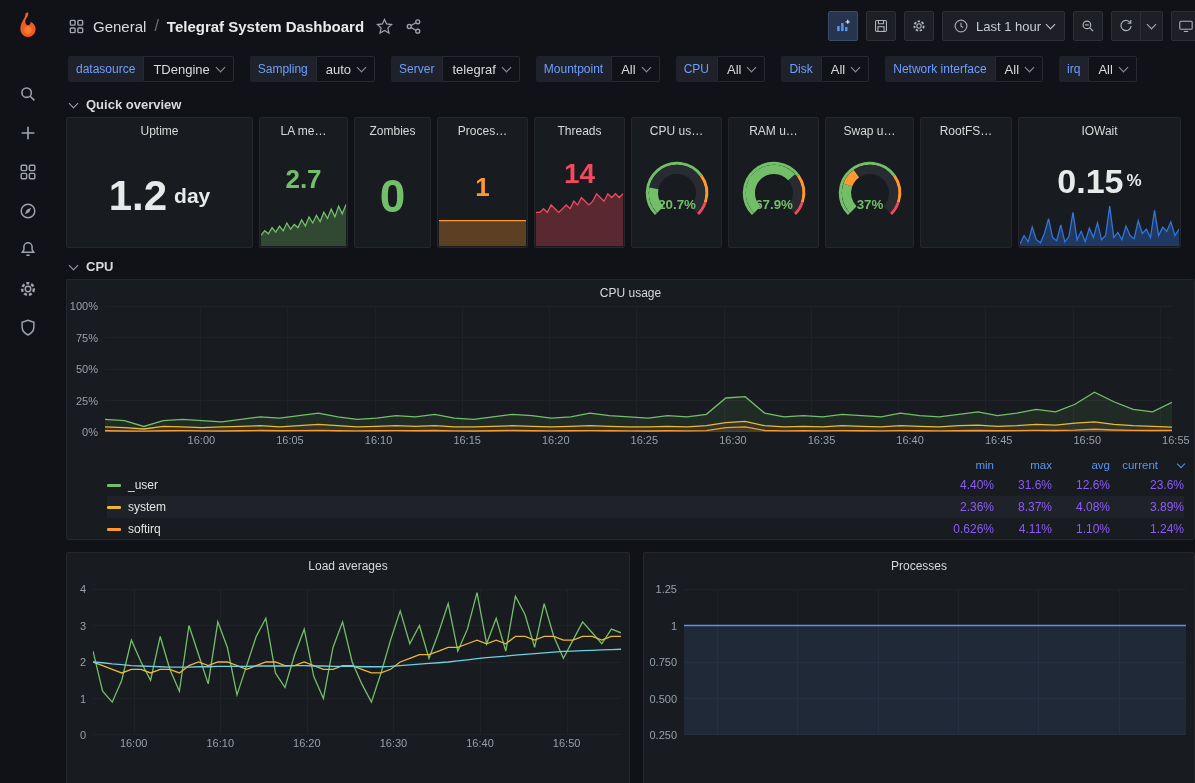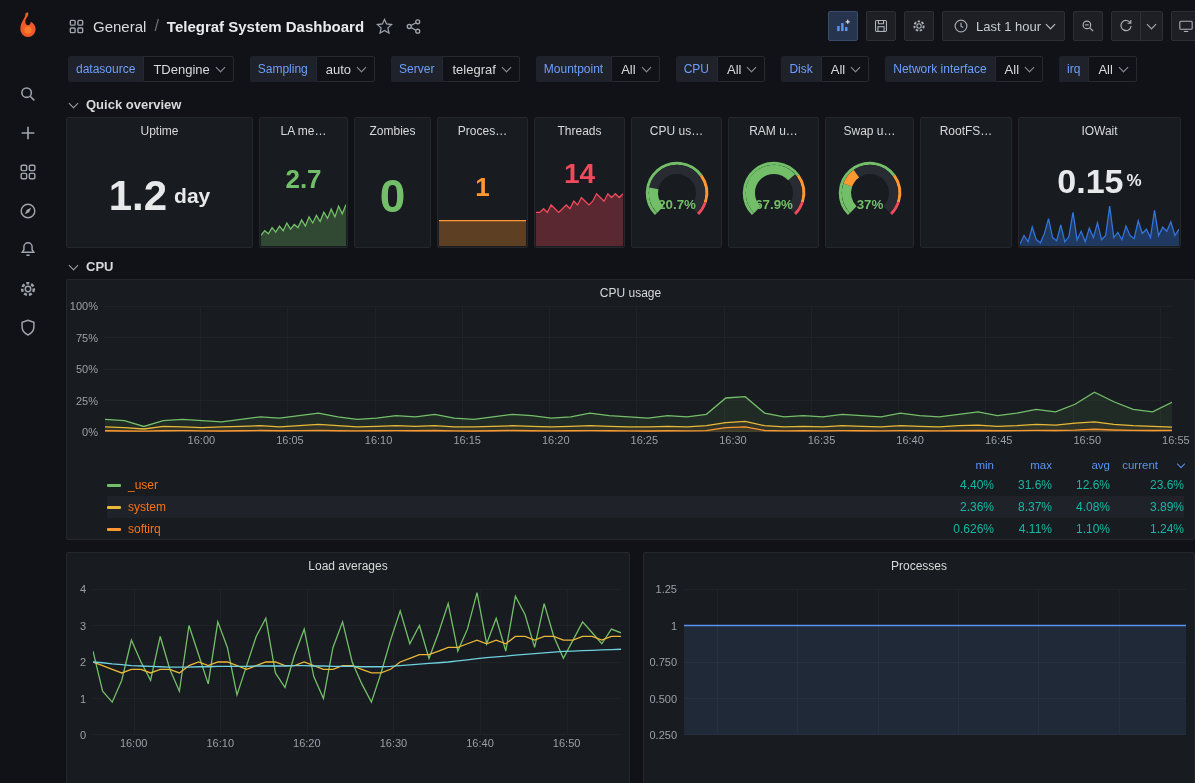--- a/index.html
+++ b/index.html
@@ -78,23 +78,23 @@
   .xlab{position:absolute;top:2px;transform:translateX(-50%);font-size:11px;color:#9aa0a8;white-space:nowrap}
   
   .legend{margin:8px 10px 0 40px;font-size:12px}
   .lgrid{display:grid;grid-template-columns:1fr 58px 58px 58px 74px;align-items:center}
   .lhead{height:18px;color:#5794f2;font-size:11.5px;font-weight:500}
   .lhead .lcol{text-align:right;cursor:pointer}
   .lcur{display:flex;align-items:center;justify-content:flex-end;gap:20px;cursor:pointer}
   .lcur .chev{width:5px;height:5px}
   .lrow{height:22px}
   .lrow.hl{background:#202229}
-  .lname{display:flex;align-items:center;gap:7px;color:#f97316;cursor:pointer}
+  .lname{display:flex;align-items:center;gap:7px;color:#e5e5e5;cursor:pointer}
   .lswatch{width:14px;height:3px;border-radius:1px;flex:none}
-  .lval{text-align:right;color:#14b8a6}
+  .lval{text-align:right;color:#8b5cf6}
   
   .bottomrow{display:flex;gap:13px;padding-left:10px;flex:none}
   .bpanel{display:flex;flex-direction:column;overflow:hidden;height:240px}
   .bpanel.load{width:564px;flex:none}
   .bpanel.proc{flex:1;min-width:0}
   .bchart{flex:none;margin-top:10px;display:flex;padding-right:8px}
 </style>
 </head>
 <body>
 

